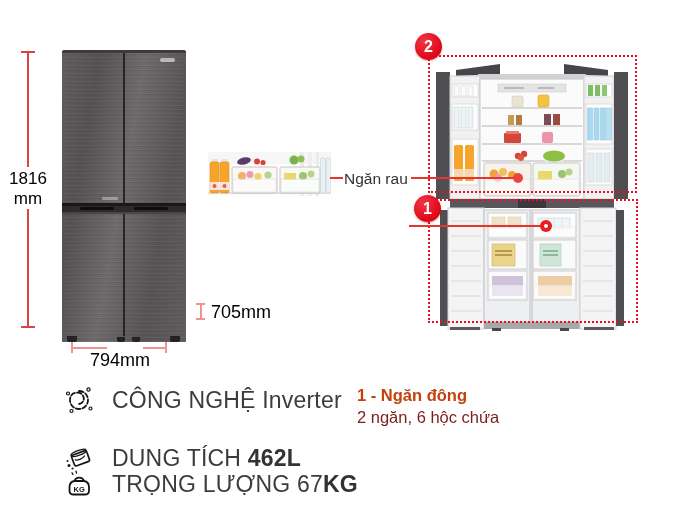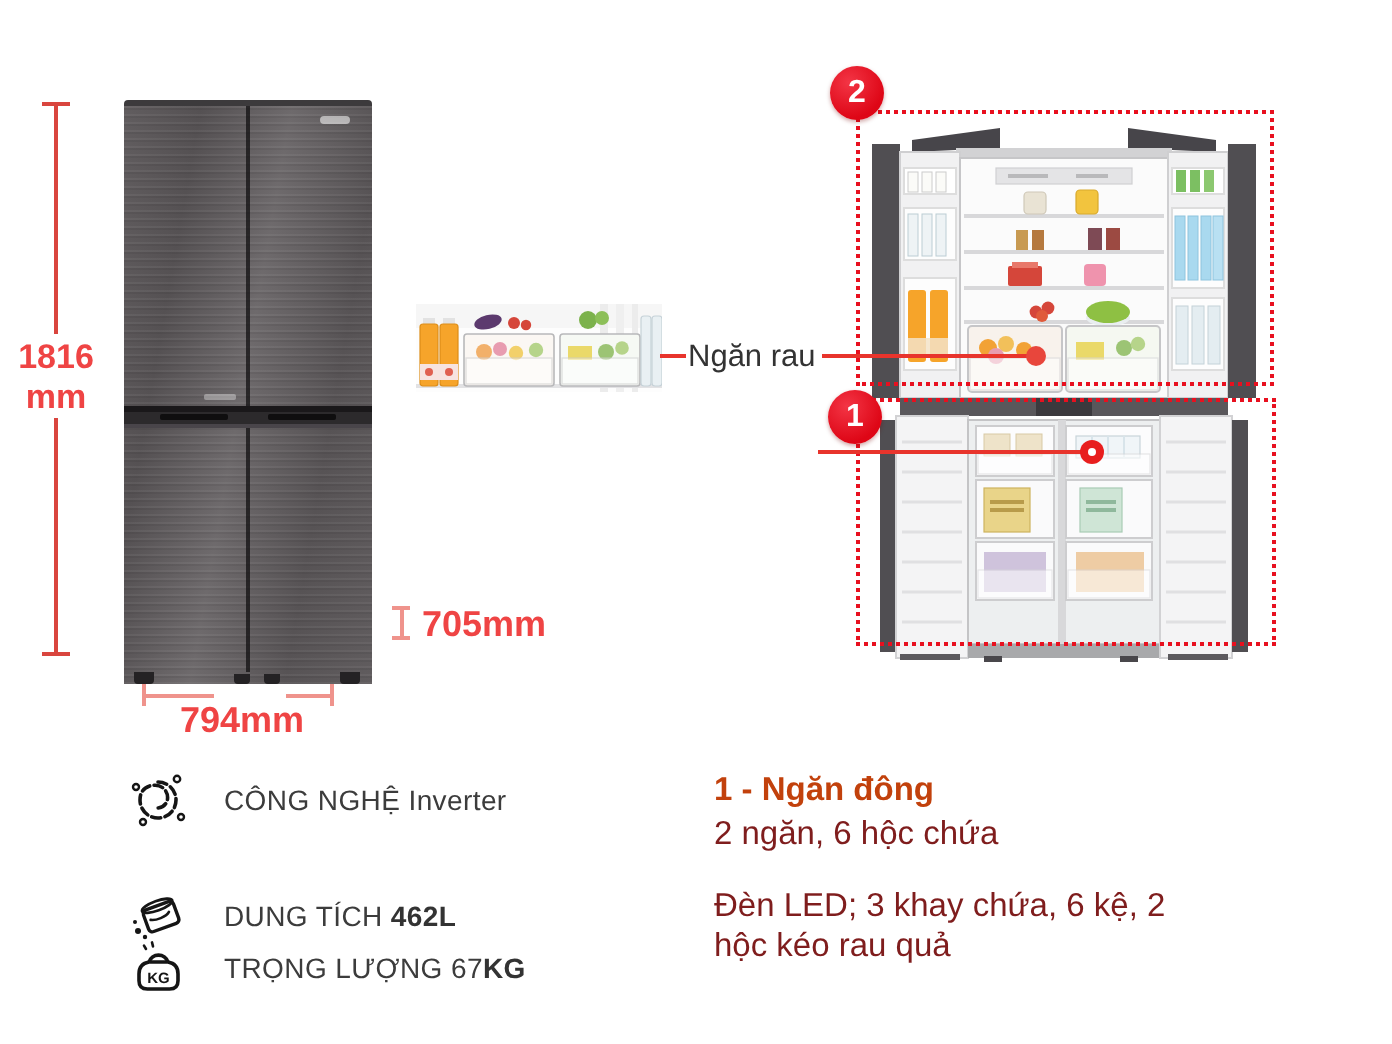--- a/index.html
+++ b/index.html
@@ -5,21 +5,21 @@
   html,body{margin:0;padding:0;background:#fff;}
   #canvas{
     position:relative;width:696px;height:522px;background:#fff;overflow:hidden;
     font-family:"Liberation Sans", sans-serif;color:#2e2e2e;
   }
   .abs{position:absolute;}
 
   
   .mline{position:absolute;background:#d9453e;}
   .mline-light{position:absolute;background:#ef938c;}
-  .mtext{position:absolute;color:#ef4444;font-size:17px;line-height:1.15;font-weight:bold;}
+  .mtext{position:absolute;color:#000000;font-size:17px;line-height:1.15;}
   #height-label{left:4px;top:169px;width:48px;text-align:center;}
   #depth-label{left:211px;top:302px;}
   #width-label{left:90px;top:350px;width:60px;text-align:left;font-size:18px;}
 
   
   #closed-fridge{
     left:62px;top:50px;width:124px;height:289px;border-radius:2px 2px 0 0;
     background-image:
       repeating-linear-gradient(to bottom, rgba(255,255,255,0.05) 0 1px, rgba(0,0,0,0.06) 1px 2px, transparent 2px 4px),
       linear-gradient(100deg,#615d5f 0%,#555153 22%,#6e6a6c 48%,#575355 75%,#605c5e 100%);
@@ -46,21 +46,21 @@
     position:absolute;width:27px;height:27px;border-radius:50%;
     background:radial-gradient(circle at 35% 30%, #f33545, #de0616 70%);
     color:#fff;font-size:16px;font-weight:bold;text-align:center;line-height:27px;
     box-shadow:0 1px 2px rgba(120,0,0,0.35);z-index:5;
   }
   .dotted-rect{position:absolute;border:2px dotted #e8101f;z-index:3;}
 
   
   .feature-row{position:absolute;left:62px;display:flex;align-items:center;gap:16px;height:36px;}
   .feature-icon{width:34px;height:34px;flex:0 0 34px;display:flex;align-items:center;justify-content:center;}
-  .feature-text{font-size:14px;color:#3c3c3c;letter-spacing:0.2px;white-space:nowrap;}
+  .feature-text{font-size:23px;color:#3c3c3c;letter-spacing:0.2px;white-space:nowrap;}
   .feature-text b{font-weight:bold;color:#333;}
 
   
   #legend{left:357px;top:386px;width:245px;}
   .legend-group{margin-bottom:17px;}
   .legend-title{color:#c2410c;font-weight:bold;font-size:16.5px;margin-bottom:3px;}
   .legend-desc{color:#7f1d1d;font-size:16.5px;line-height:1.18;}
 
   svg text{font-family:"Liberation Sans", sans-serif;}
 </style>
@@ -333,17 +333,16 @@
     </span>
     <span class="feature-text"><span>TRỌNG LƯỢNG 67</span><b>KG</b></span>
   </div>
 
   <div class="abs" id="legend">
     <div class="legend-group">
       <div class="legend-title">1 - Ngăn đông</div>
       <div class="legend-desc">2 ngăn, 6 hộc chứa</div>
     </div>
     <div class="legend-group">
-      <div class="legend-desc">Đèn LED; 3 khay chứa, 6 kệ, 2 hộc kéo rau quả</div>
     </div>
   </div>
 
 </div>
 
 </body></html>

